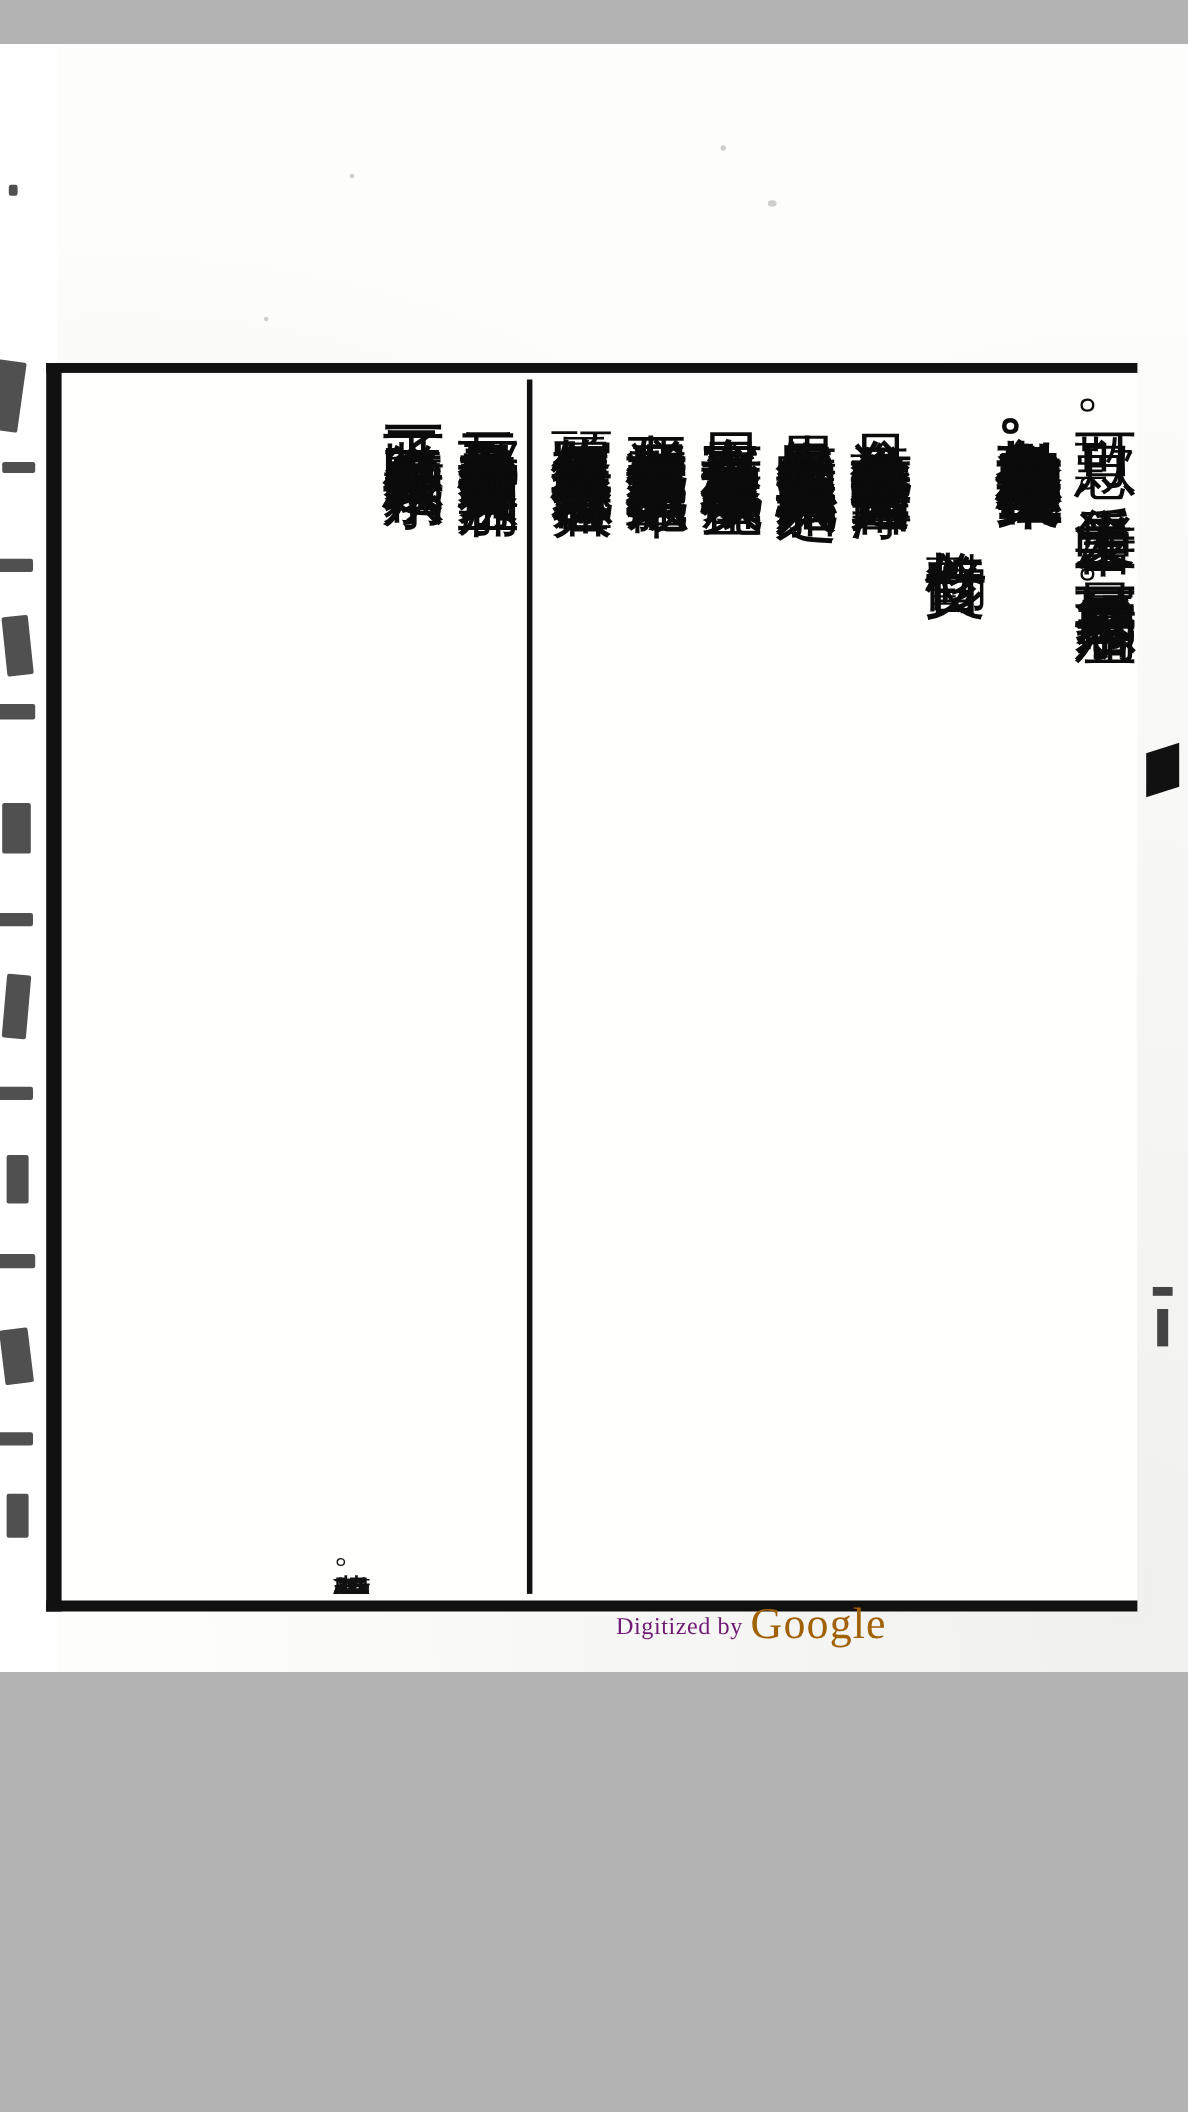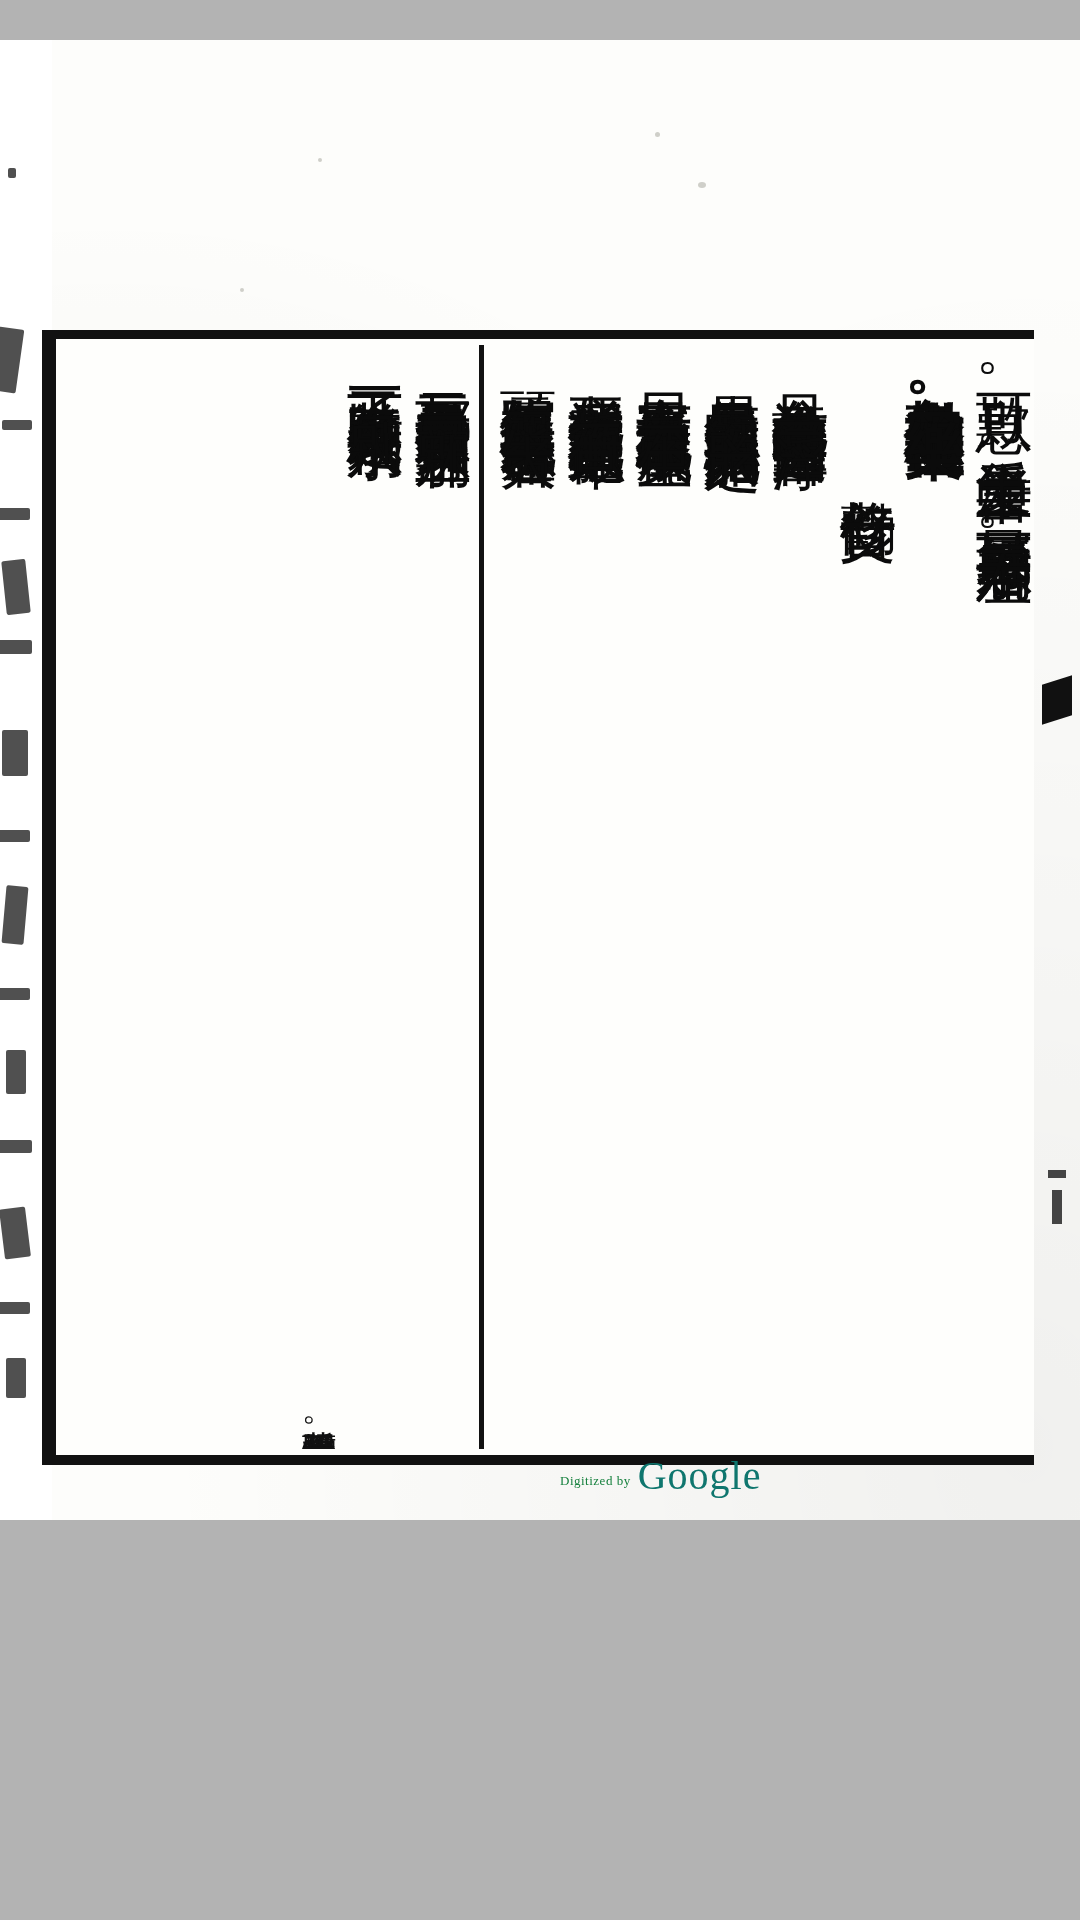--- a/index.html
+++ b/index.html
@@ -156,27 +156,27 @@
     left: 560px;
     top: 1412px;
     font-family: "Liberation Serif", serif;
     font-size: 26px;
     color: #b9c2cf;
     letter-spacing: 0.5px;
     white-space: nowrap;
   }
   #watermark .g {
     font-size: 40px;
-    color: #0f766e;
+    color: #a16207;
     vertical-align: -4px;
     letter-spacing: 1px;
   }
   #watermark .small {
-    font-size: 13px;
-    color: #15803d;
+    font-size: 22px;
+    color: #701a75;
   }
 
   
   .speck {
     position: absolute;
     background: #cfcfc9;
     border-radius: 50%;
   }
 </style>
 </head>

